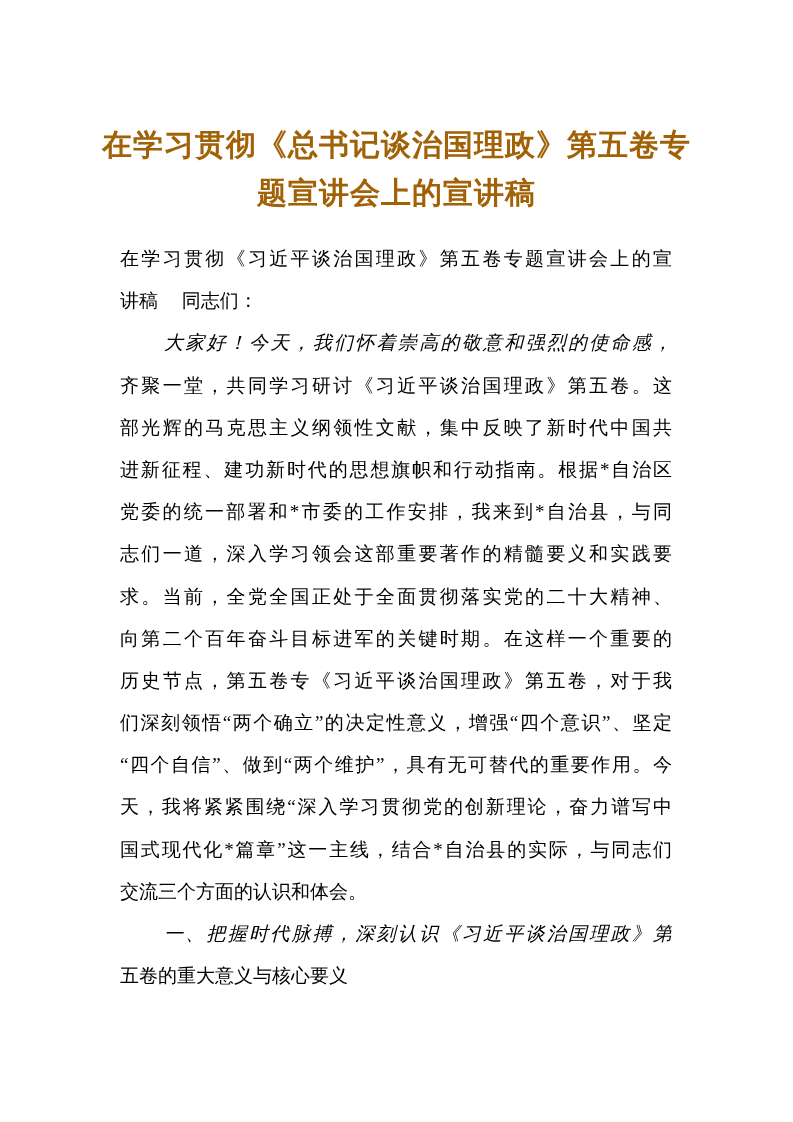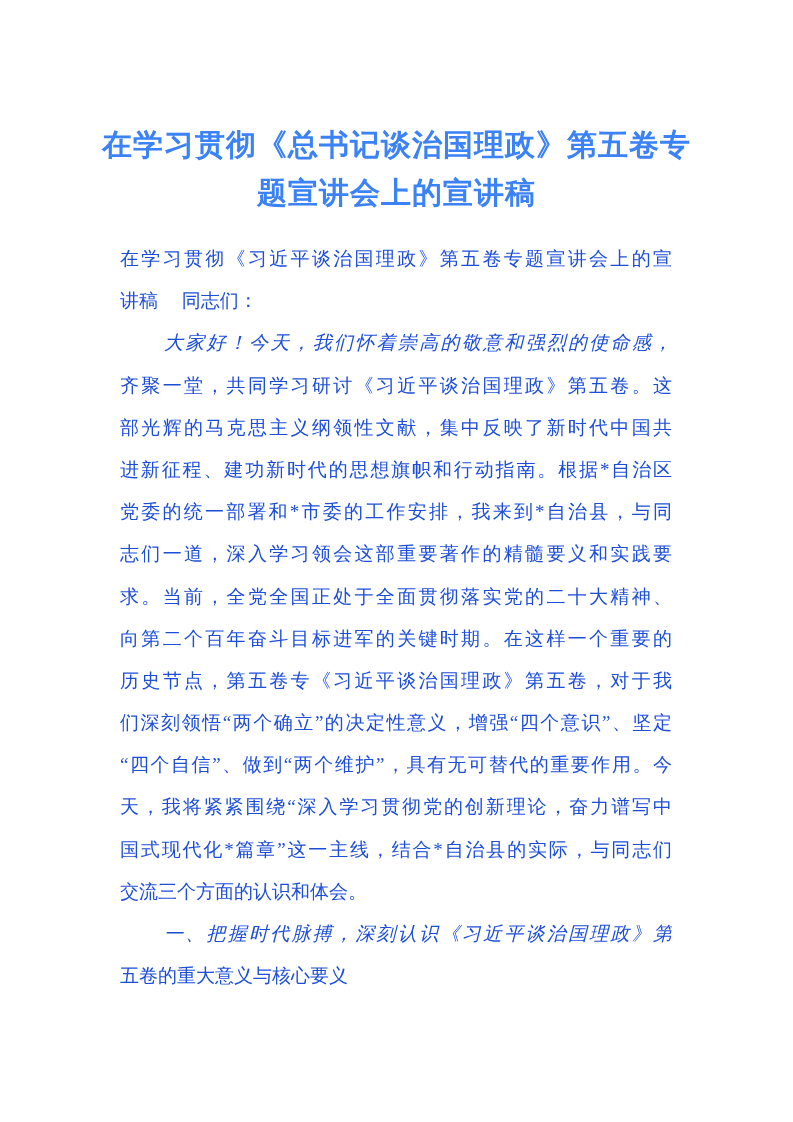--- a/index.html
+++ b/index.html
@@ -43,25 +43,25 @@
   }
   .body-line.indent {
     text-indent: 44px;
     font-style: italic;
   }
 </style>
 </head>
 <body>
 
 <div class="page" style="background: rgb(255, 255, 255);">
-  <div class="title-block" style="color: #3b82f6;">
+  <div class="title-block" style="color: #a16207;">
     <div class="title-line">在学习贯彻《总书记谈治国理政》第五卷专</div>
     <div class="title-line">题宣讲会上的宣讲稿</div>
   </div>
-  <div class="body-block" id="body-block" style="color: #1d4ed8;">
+  <div class="body-block" id="body-block" style="color: #000000;">
       <div class="body-line justify">在学习贯彻《习近平谈治国理政》第五卷专题宣讲会上的宣</div>
       <div class="body-line">讲稿　 同志们：</div>
       <div class="body-line justify indent">大家好！今天，我们怀着崇高的敬意和强烈的使命感，</div>
       <div class="body-line justify">齐聚一堂，共同学习研讨《习近平谈治国理政》第五卷。这</div>
       <div class="body-line justify">部光辉的马克思主义纲领性文献，集中反映了新时代中国共</div>
       <div class="body-line justify">进新征程、建功新时代的思想旗帜和行动指南。根据*自治区</div>
       <div class="body-line justify">党委的统一部署和*市委的工作安排，我来到*自治县，与同</div>
       <div class="body-line justify">志们一道，深入学习领会这部重要著作的精髓要义和实践要</div>
       <div class="body-line justify">求。当前，全党全国正处于全面贯彻落实党的二十大精神、</div>
       <div class="body-line justify">向第二个百年奋斗目标进军的关键时期。在这样一个重要的</div>

